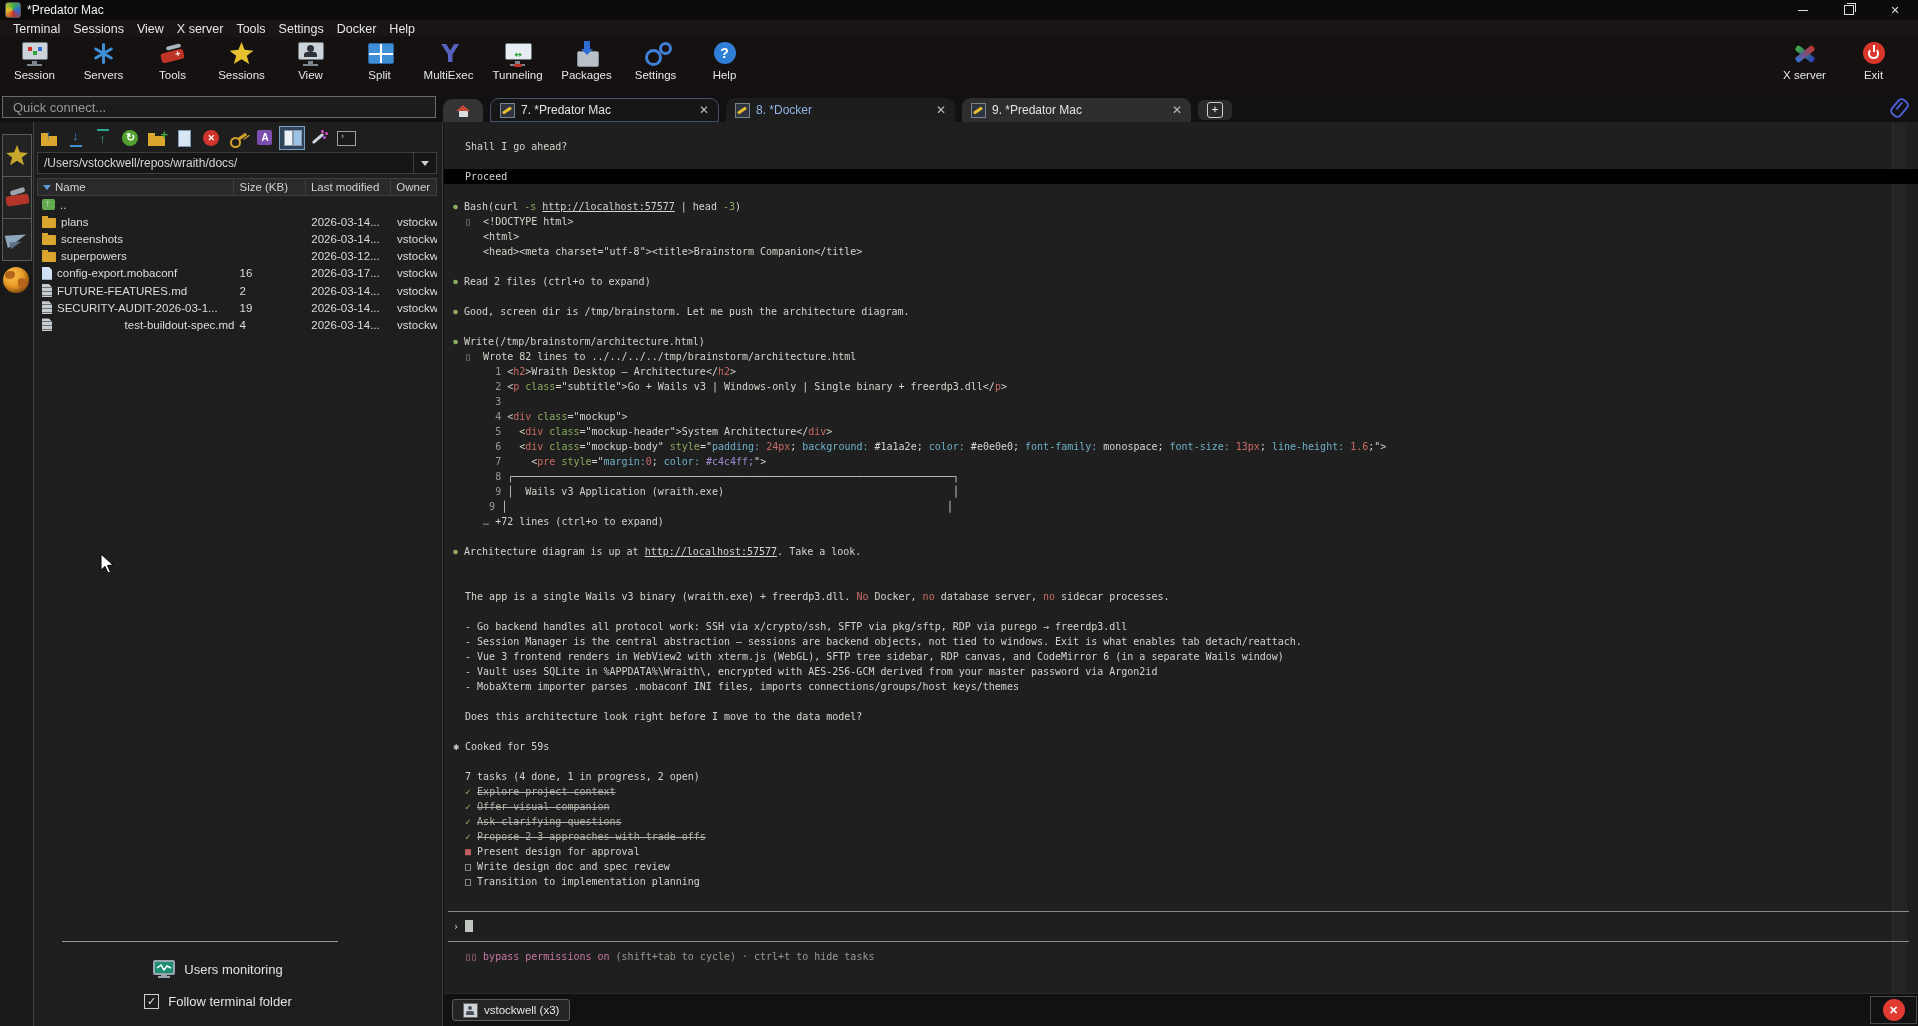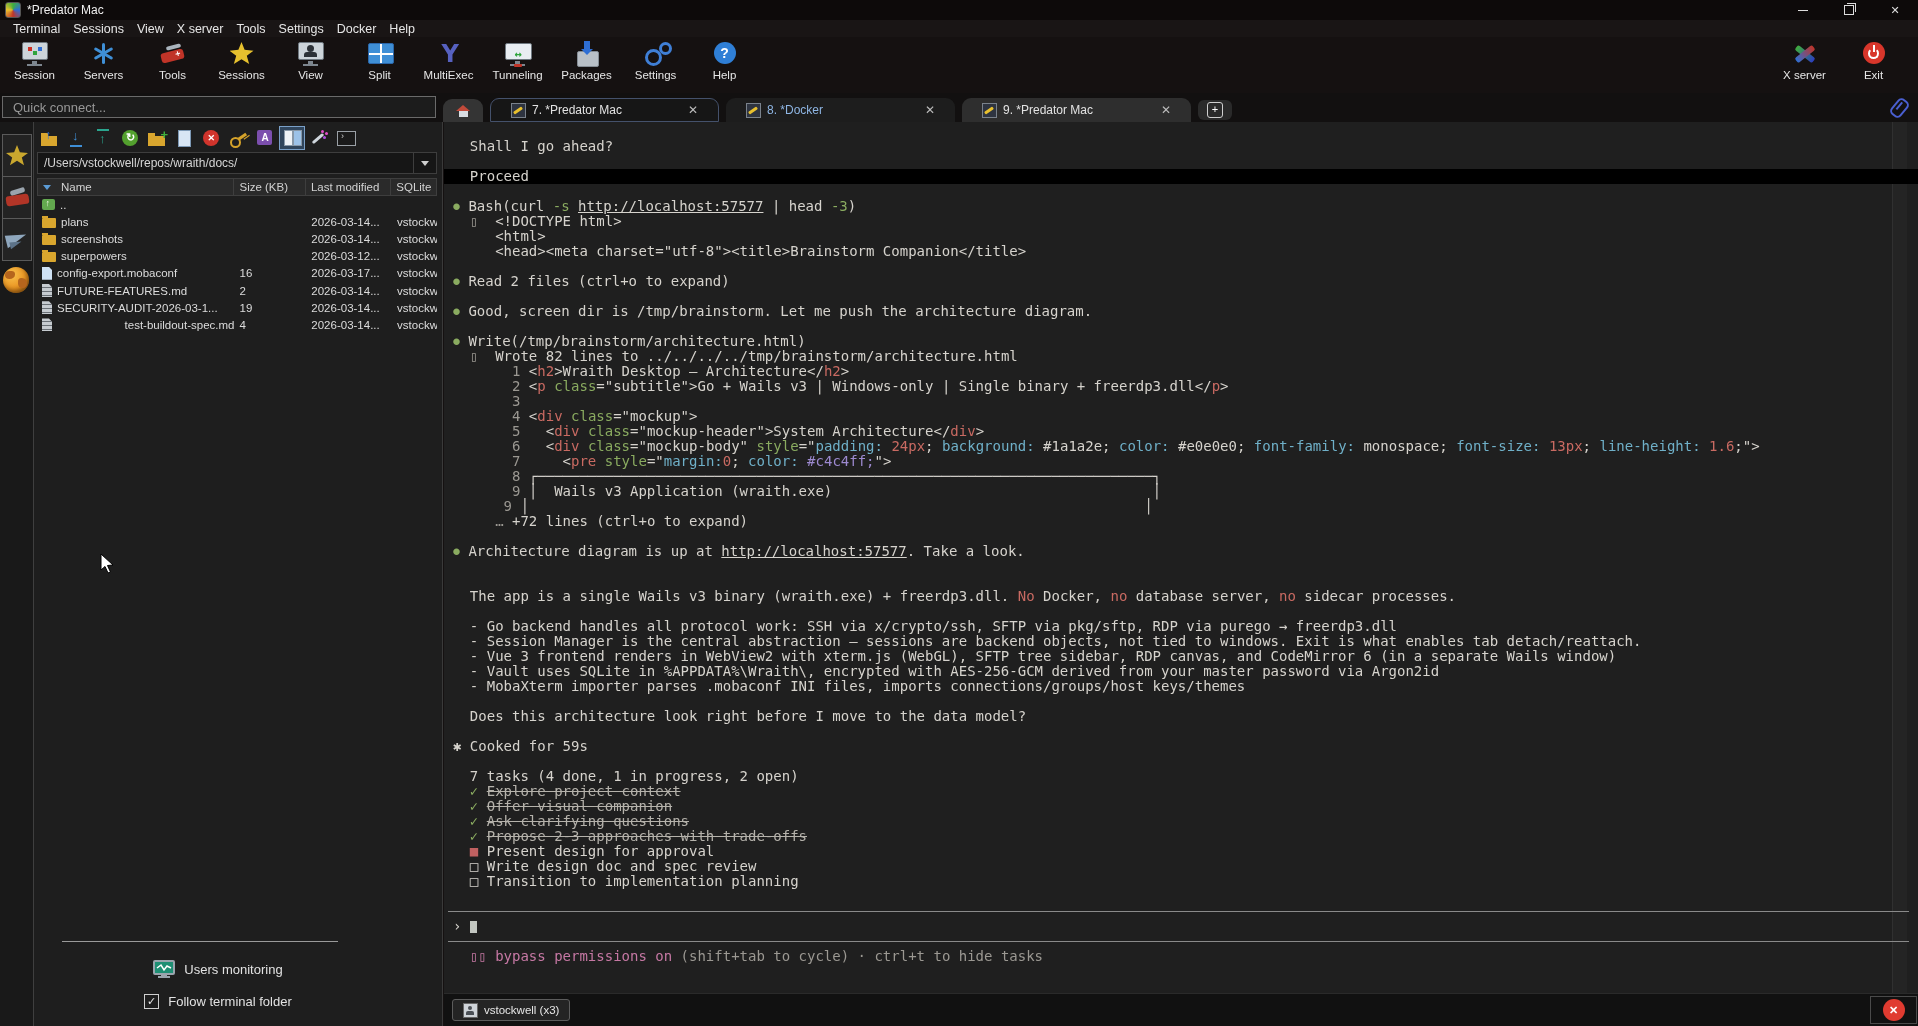--- a/index.html
+++ b/index.html
@@ -58,21 +58,21 @@
   
   .connectrow{position:absolute;left:0;top:93px;right:0;height:29px;background:#121010}
   input.quick{position:absolute;left:2px;top:3px;width:434px;height:22px;background:#1c1c1c;border:1px solid #6a6a6a;
      color:#d0d0d0;font-size:13px;padding:0 10px;box-sizing:border-box;font-family:"Liberation Sans",sans-serif}
   input.quick::placeholder{color:#979797}
   .tabsbar{position:absolute;left:443px;top:2px;right:34px;height:27px;display:flex;align-items:flex-end;gap:7px}
   .tab-home{width:40px;height:23px;background:#343434;border-radius:9px 9px 0 0;display:flex;align-items:center;justify-content:center}
   .t-home{position:relative;width:14px;height:12px}
   .t-home::before{content:"";position:absolute;left:0;top:0;border-left:7px solid transparent;border-right:7px solid transparent;border-bottom:6px solid #c24a3a}
   .t-home::after{content:"";position:absolute;left:2.5px;top:6px;width:9px;height:6px;background:#d8dde2}
-  .tab{height:24px;width:229px;border-radius:9px 9px 0 0;display:flex;align-items:center;gap:6px;padding:0 20px;box-sizing:border-box;background:#1d1d1d}
+  .tab{height:24px;width:229px;border-radius:9px 9px 0 0;display:flex;align-items:center;gap:6px;padding:0 9px;box-sizing:border-box;background:#1d1d1d}
   .tab.focusring{border:1px solid #44516b;background:#161616}
   .tab.active{background:#2e2e2e}
   .tab.blue .tab-label{color:#8fb6e4}
   .tab-label{color:#e2e2e2;font-size:12px;flex:1;white-space:nowrap;overflow:hidden}
   .tab-close{color:#bdbdbd;font-size:12px}
   .t-sess{width:13px;height:13px;background:#2e3440;border:1px solid #7a828c;position:relative;flex:none}
   .t-sess::after{content:"";position:absolute;left:1px;top:5px;width:10px;height:3px;background:#e8c02e;transform:rotate(-35deg);border-radius:1px}
   .tab-new{width:34px;height:20px;background:#2a2a2a;border-radius:6px;display:flex;align-items:center;justify-content:center;margin-bottom:2px}
   .tab-new i{width:14px;height:14px;border:1px solid #cfcfcf;border-radius:3px;color:#fff;font-style:normal;font-size:11px;line-height:13px;text-align:center}
   .clip{position:absolute;right:12px;top:5px;width:9px;height:16px;border:2px solid #4a5fd0;border-radius:5px;transform:rotate(40deg)}
@@ -118,40 +118,40 @@
   .mi-wand::before{content:"";position:absolute;left:4px;top:10px;width:14px;height:3px;background:#cfd6dd;transform:rotate(-40deg);border-radius:2px}
   .mi-wand::after{content:"";position:absolute;left:14px;top:3px;width:3px;height:3px;border-radius:50%;background:#e050c8;box-shadow:4px 2px 0 #e050c8,2px 6px 0 #b050e0}
   .mi-con::before{content:"";position:absolute;left:3px;top:4px;width:17px;height:13px;background:#1a1a1a;border:1px solid #9aa0a6}
   .mi-con::after{content:"›";position:absolute;left:7px;top:4px;color:#ccc;font-size:9px}
   .pathrow{position:absolute;left:3px;right:5px;top:30px;height:22px;background:#161616;border:1px solid #3e3e3e;display:flex;align-items:center;box-sizing:border-box}
   .path-text{flex:1;color:#d6d6d6;font-size:12px;padding-left:6px;white-space:nowrap;overflow:hidden}
   .path-chev{width:22px;height:100%;display:flex;align-items:center;justify-content:center;border-left:1px solid #3e3e3e}
   .path-chev i{border-left:4px solid transparent;border-right:4px solid transparent;border-top:5px solid #cfcfcf}
   .ftable{position:absolute;left:3px;right:5px;top:56px}
   .fhead{display:flex;height:18px;background:#2a2a2a;border:1px solid #3e3e3e;align-items:center;box-sizing:border-box}
-  .fh{font-size:11.5px;color:#d2d2d2;padding-left:5px;box-sizing:border-box;border-right:1px solid #3e3e3e;height:100%;display:flex;align-items:center;gap:10px;overflow:hidden;white-space:nowrap}
+  .fh{font-size:11.5px;color:#d2d2d2;padding-left:5px;box-sizing:border-box;border-right:1px solid #3e3e3e;height:100%;display:flex;align-items:center;gap:4px;overflow:hidden;white-space:nowrap}
   .fh:last-child{border-right:none}
   .caret{border-left:4px solid transparent;border-right:4px solid transparent;border-top:5px solid #5b9bd5}
   .frow{display:flex;height:17.2px;align-items:center}
   .fc{font-size:11.5px;color:#dcdcdc;padding-left:5px;box-sizing:border-box;display:flex;align-items:center;gap:5px;white-space:nowrap;overflow:hidden}
   .f-updir{width:13px;height:11px;border-radius:2px;background:#63a94f;position:relative;flex:none}
   .f-updir::after{content:"↑";position:absolute;left:3.5px;top:-1.5px;font-size:9px;color:#eaf5e2;font-weight:700}
   .f-folder{width:14px;height:10px;background:#d9a62e;border-radius:1px;position:relative;margin-top:2px;flex:none}
   .f-folder::before{content:"";position:absolute;left:0;top:-3px;width:6px;height:3px;background:#d9a62e;border-radius:1px 1px 0 0}
   .f-conf{width:10px;height:13px;background:#cfe2f5;flex:none;clip-path:polygon(0 0,70% 0,100% 25%,100% 100%,0 100%)}
   .f-md{width:10px;height:13px;background:#c6cbd0;flex:none;clip-path:polygon(0 0,70% 0,100% 25%,100% 100%,0 100%);
         background-image:repeating-linear-gradient(transparent 0 3px,#6a7076 3px 4px)}
   .sdivider{position:absolute;left:28px;width:276px;top:819px;height:1px;background:#9a9a9a}
   .remote{position:absolute;left:0;right:40px;top:838px;display:flex;align-items:center;justify-content:center;gap:9px;color:#e2e2e2;font-size:13px}
   .follow{position:absolute;left:0;right:40px;top:872px;display:flex;align-items:center;justify-content:center;gap:9px;color:#e2e2e2;font-size:13px}
   .cb{width:13px;height:13px;border:1px solid #cfcfcf;background:#1e1e1e;color:#e8e8e8;font-size:11px;line-height:12px;text-align:center;flex:none}
   
   .terminal{position:absolute;left:444px;top:0;right:0;bottom:33px;background:#1f1f1f;overflow:hidden}
   .ttrack{position:absolute;right:11px;top:0;width:14px;bottom:0;background:#242424;border-left:1px solid #303030;z-index:0}
-  .tlines{position:relative;z-index:1;padding:17px 0 0 9px;font-family:"DejaVu Sans Mono",monospace;font-size:14px;line-height:15px;color:#d6d3cd}
+  .tlines{position:relative;z-index:1;padding:17px 0 0 9px;font-family:"DejaVu Sans Mono",monospace;font-size:10px;line-height:15px;color:#d6d3cd}
   .tline{white-space:pre;height:15px}
   .tline.band{background:#000;margin-left:-9px;padding-left:9px}
   .trule{height:15px;position:relative}
   .trule::after{content:"";position:absolute;left:-5px;right:9px;top:7px;border-top:1px solid #8a8a8a}
   .seg-dim{color:#9b9892}.seg-grn{color:#8aab60}.seg-red{color:#c96a62}.seg-cyn{color:#6fb0c8}
   .seg-pnk{color:#c678a4}.seg-pur{color:#9d8ad0}.seg-lnk{text-decoration:underline}
   .seg-str{color:#b5b2ab;text-decoration:line-through}.seg-sqr{color:#c06060}
   .cursorblk{display:inline-block;width:7.5px;height:12px;background:#c2c6c0;vertical-align:-2px}
   
   .statusbar{position:absolute;left:444px;right:0;bottom:0;height:33px;background:#111;border-top:1px solid #2a2a2a;box-sizing:border-box}
@@ -361,21 +361,21 @@
                 <span class="caret"></span>
                 <span>Name</span>
               </div>
               <div class="fh" style="width: 72px;">
                 <span>Size (KB)</span>
               </div>
               <div class="fh" style="width: 86px;">
                 <span>Last modified</span>
               </div>
               <div class="fh" style="width: 45px;">
-                <span>SQLite</span>
+                <span>Owner</span>
               </div>
             </div>
           <div id="frows">
               <div class="frow">
                 <div class="fc" style="width: 198px;">
                   <span class="f-updir"></span>
                   <span>..</span>
                 </div>
                 <div class="fc" style="width: 72px;"></div>
                 <div class="fc" style="width: 86px;"></div>

